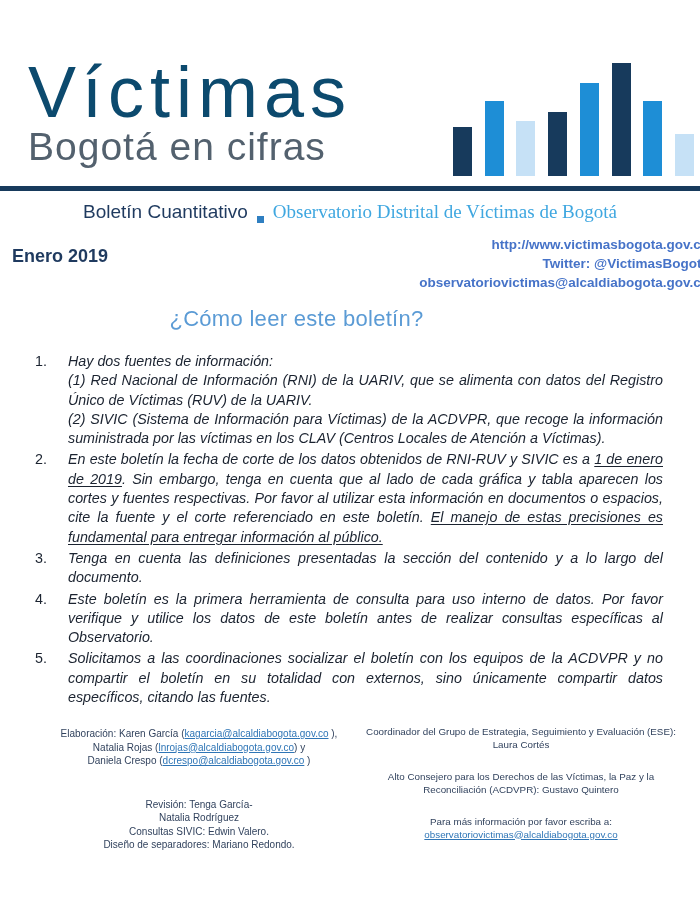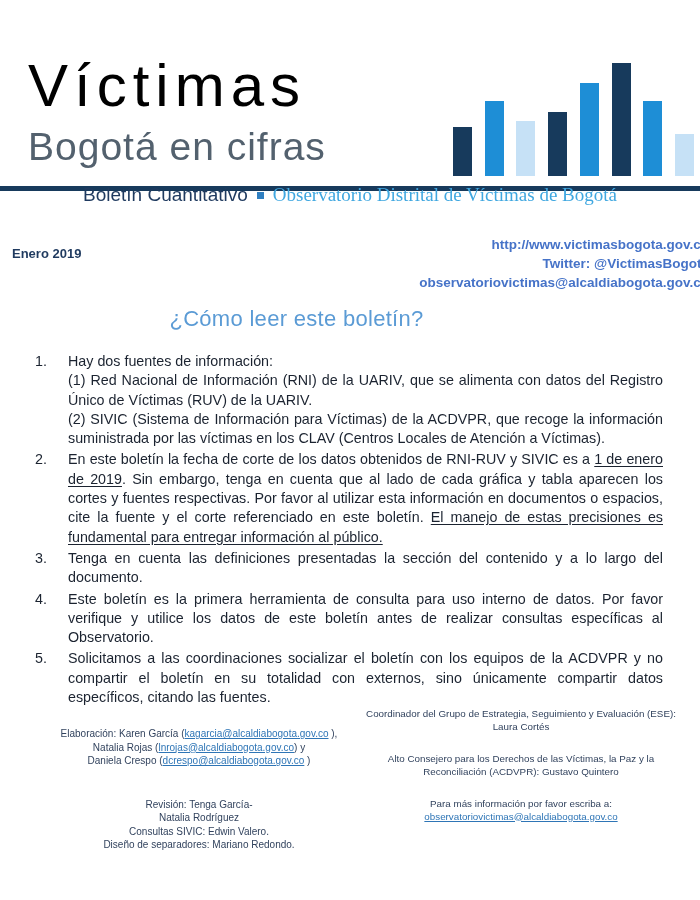--- a/index.html
+++ b/index.html
@@ -7,50 +7,50 @@
   body {
     position:relative;
     overflow:hidden;
     background:#ffffff;
     font-family:"Liberation Sans", sans-serif;
     color:#1b2330;
   }
   
   .page-title {
     position:absolute; left:28px; top:56px;
-    font-size:60px; font-weight:300; line-height:1;
-    letter-spacing:6px; color:#000000;
+    font-size:72px; font-weight:300; line-height:1;
+    letter-spacing:6px; color:#0c4a6e;
   }
   .page-subtitle {
     position:absolute; left:28px; top:126px;
     font-size:39px; font-weight:300; line-height:1.1;
     letter-spacing:1px; color:#53616e;
   }
   .logo-bars {
     position:absolute; left:453px; top:63px;
     width:241px; height:113px;
     display:flex; align-items:flex-end; justify-content:space-between;
   }
   .logo-bars .bar { width:19px; }
   .header-rule {
     position:absolute; left:0; top:186px;
     width:700px; height:5px; background:#173a5c;
   }
   .tagline {
-    position:absolute; left:0; top:184px; width:700px;
-    display:flex; justify-content:center; align-items:center; gap:9px;
+    position:absolute; left:0; top:201px; width:700px;
+    display:flex; justify-content:center; align-items:flex-end; gap:9px;
     font-size:19px; font-weight:400;
   }
   .tagline .tg-left { color:#1f3a5f; }
   .tagline .tg-bullet { width:7px; height:7px; background:#2f7fc1; }
   .tagline .tg-right { color:#3fa7e0;font-family:Liberation Serif, serif; }
   
   .meta-date {
     position:absolute; left:12px; top:246px;
-    font-size:13px; font-weight:700; color:#1f3a5f;
+    font-size:18px; font-weight:700; color:#1f3a5f;
   }
   .meta-links {
     position:absolute; right:-9px; top:235px;
     text-align:right; font-size:13.5px; font-weight:600;
     line-height:19px; color:#4673c8; white-space:nowrap;
   }
   .meta-links div { cursor:pointer; }
   
   .section-heading {
     position:absolute; left:0; top:306px; width:593px;
@@ -58,30 +58,30 @@
     letter-spacing:0.3px; color:#5b9bd5;
   }
   
   .instructions {
     position:absolute; left:35px; top:352px; width:628px;
     font-size:14.3px; line-height:19.3px; color:#1b2330;
     list-style:none;
   }
   .instructions .item { display:flex; margin-bottom:2px; }
   .instructions .num { flex:0 0 33px; }
-  .instructions .content { flex:1; text-align:justify; }
+  .instructions .content { flex:1; text-align:justify;font-style:italic; }
   .ul { text-decoration:underline; text-underline-offset:2px; }
   
   .footer-left {
     position:absolute; left:49px; top:727px; width:300px;
     text-align:center; font-size:10px; line-height:13.5px; color:#32435e;
   }
   .footer-left .credits { margin-top:30px; }
   .footer-right {
-    position:absolute; left:365px; top:708px; width:312px;
+    position:absolute; left:365px; top:726px; width:312px;
     text-align:center; font-size:9.8px; line-height:12.5px; color:#32435e;
   }
   .footer-right .fr-block + .fr-block { margin-top:20px; }
   .email-link { color:#2e75b6; text-decoration:underline; cursor:pointer; }
 </style>
 </head>
 <body>
 
 <div class="page-title">Víctimas</div>
 <div class="page-subtitle">Bogotá en cifras</div>

